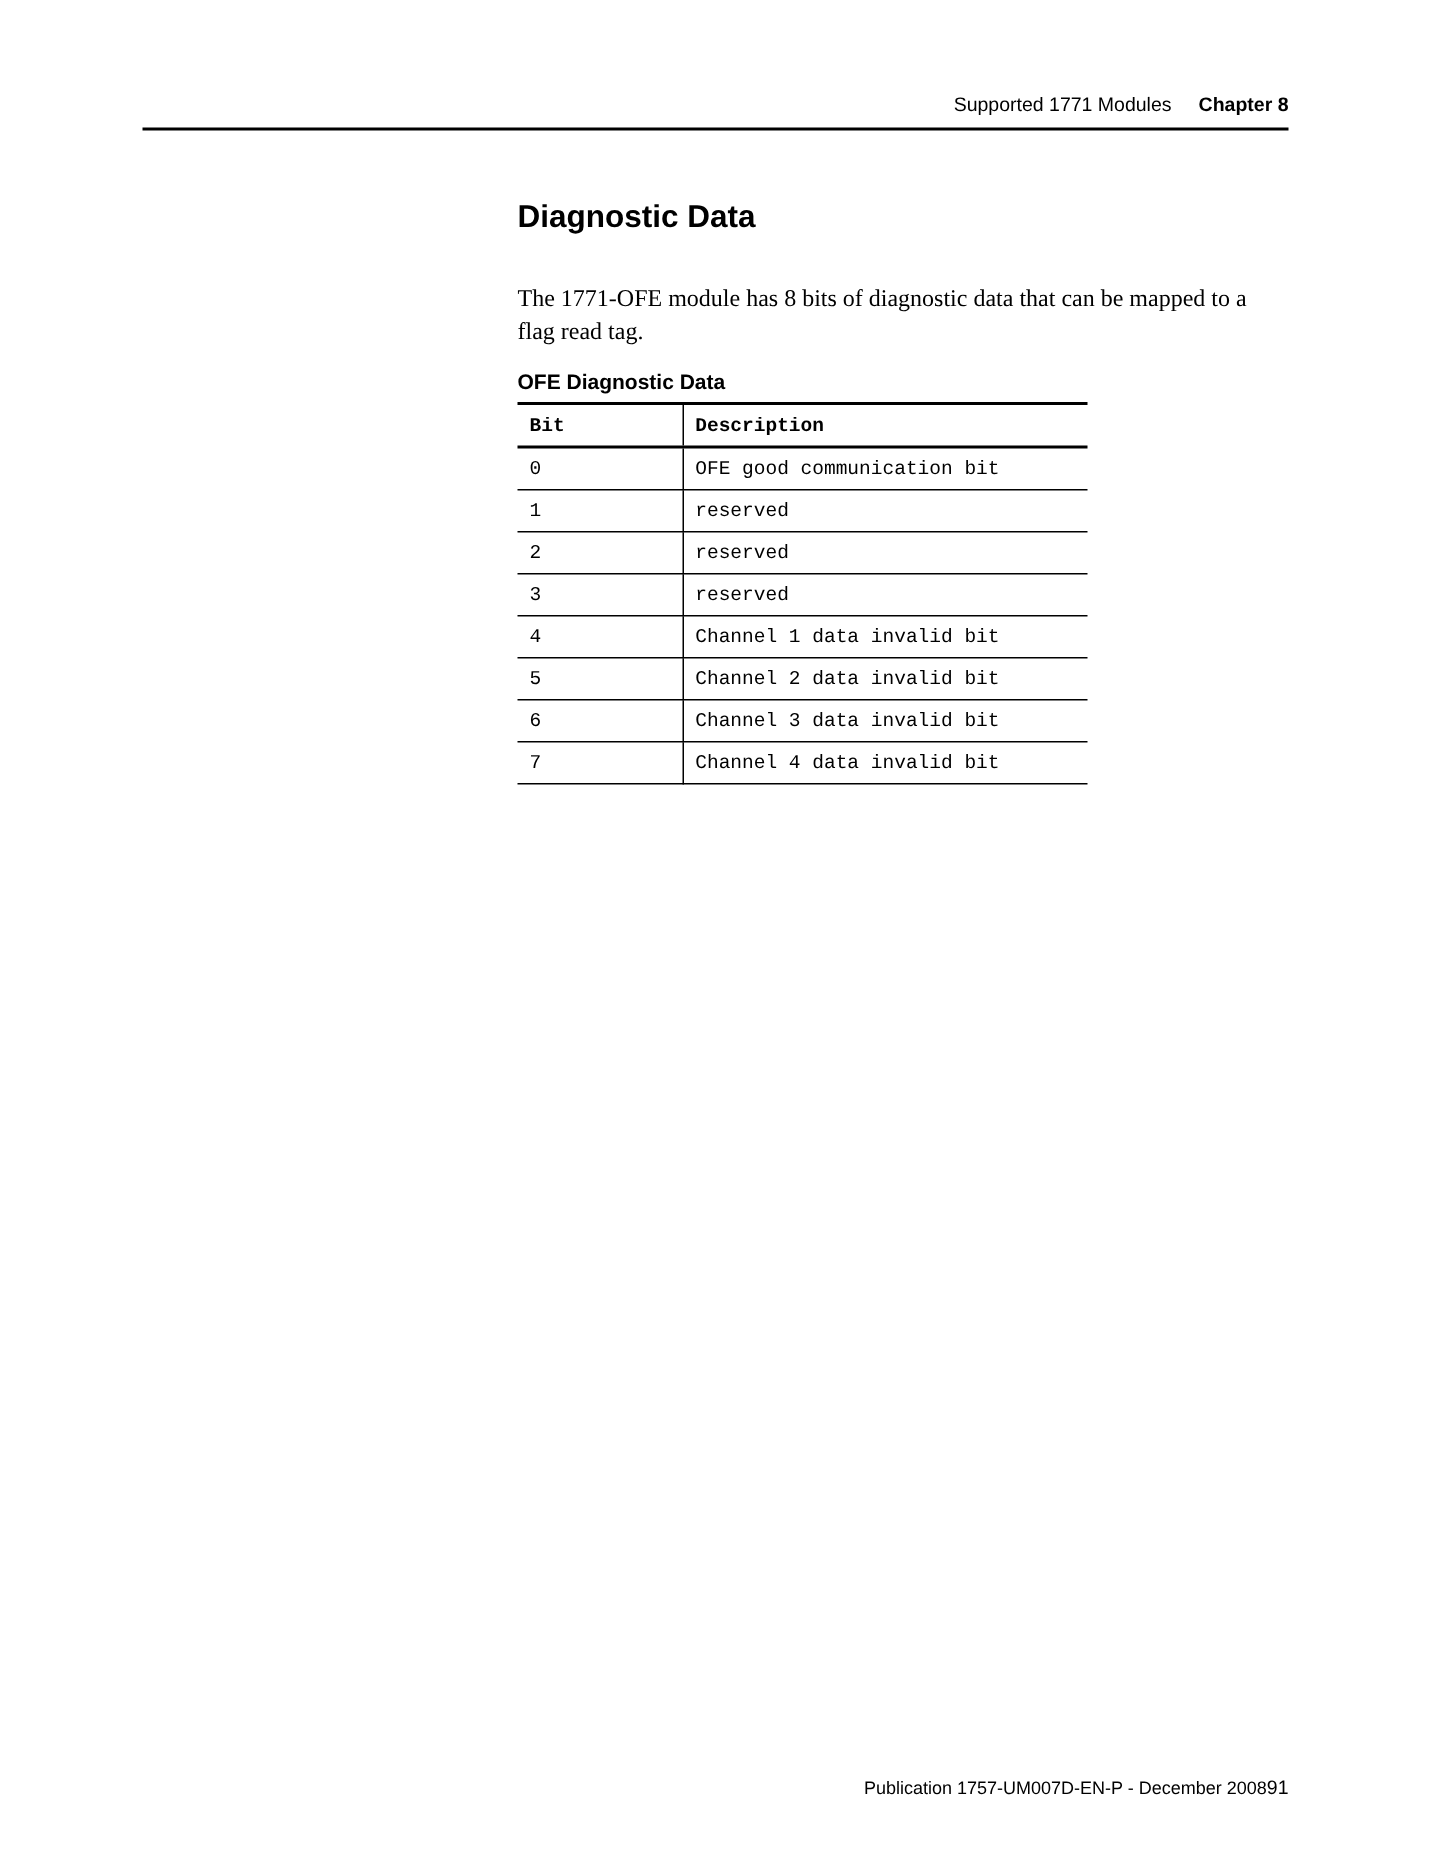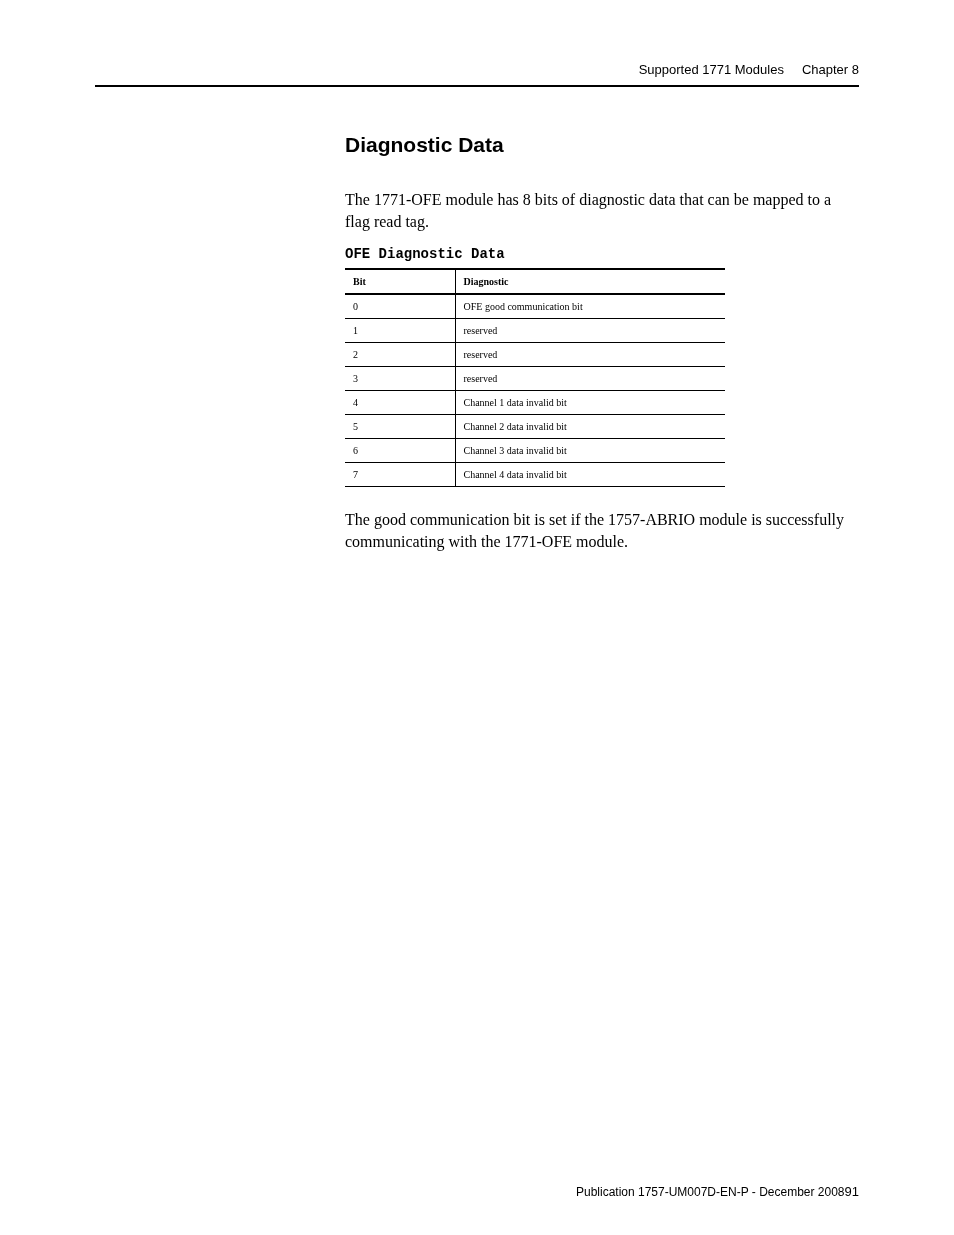--- a/index.html
+++ b/index.html
@@ -27,50 +27,50 @@
       font-family: Arial, Helvetica, sans-serif;
       font-size: 13px;
       padding-bottom: 8px;
       border-bottom: 2px solid #000;
       margin-bottom: 46px;
     }
     .header-title {
       margin-right: 18px;
     }
     .header-chapter {
-      font-weight: normal;
+      font-weight: bold;
     }
     .content {
       margin-left: 250px;
       max-width: 510px;
     }
     .section-heading {
       font-family: Arial, Helvetica, sans-serif;
       font-weight: bold;
       font-size: 21px;
       margin-bottom: 32px;
       margin-top: 18px;
     }
     .body-text {
       font-family: Georgia, 'Times New Roman', serif;
       font-size: 16px;
       line-height: 1.35;
       margin-bottom: 14px;
     }
     .table-caption {
-      font-family: Liberation Mono, monospace;
+      font-family: Liberation Sans, sans-serif;
       font-weight: bold;
       font-size: 14px;
       margin-bottom: 6px;
     }
     table {
       border-collapse: collapse;
       width: 380px;
-      font-family: Liberation Serif, serif;
-      font-size: 10px;
+      font-family: Liberation Mono, monospace;
+      font-size: 13px;
       margin-bottom: 22px;
     }
     table th {
       text-align: left;
       font-weight: bold;
       border-top: 2px solid #000;
       border-bottom: 2px solid #000;
       padding: 6px 8px;
     }
     table td {
@@ -114,21 +114,21 @@
     <h2 class="section-heading">Diagnostic Data</h2>
 
     <p class="body-text">The 1771-OFE module has 8 bits of diagnostic data that can be mapped to a flag read tag.</p>
 
     <div class="table-caption">OFE Diagnostic Data</div>
 
     <table>
       <thead>
         <tr>
           <th>Bit</th>
-          <th>Diagnostic</th>
+          <th>Description</th>
         </tr>
       </thead>
       <tbody>
         <tr>
           <td>0</td>
           <td>OFE good communication bit</td>
         </tr>
         <tr>
           <td>1</td>
           <td>reserved</td>
@@ -153,20 +153,19 @@
           <td>6</td>
           <td>Channel 3 data invalid bit</td>
         </tr>
         <tr>
           <td>7</td>
           <td>Channel 4 data invalid bit</td>
         </tr>
       </tbody>
     </table>
 
-    <p class="body-text">The good communication bit is set if the 1757-ABRIO module is successfully communicating with the 1771-OFE module.</p>
   </div>
 
   <div class="footer">
     <span class="footer-left">Publication 1757-UM007D-EN-P - December 2008</span>
     <span class="footer-right">91</span>
   </div>
 </div>
 
 </body></html>

